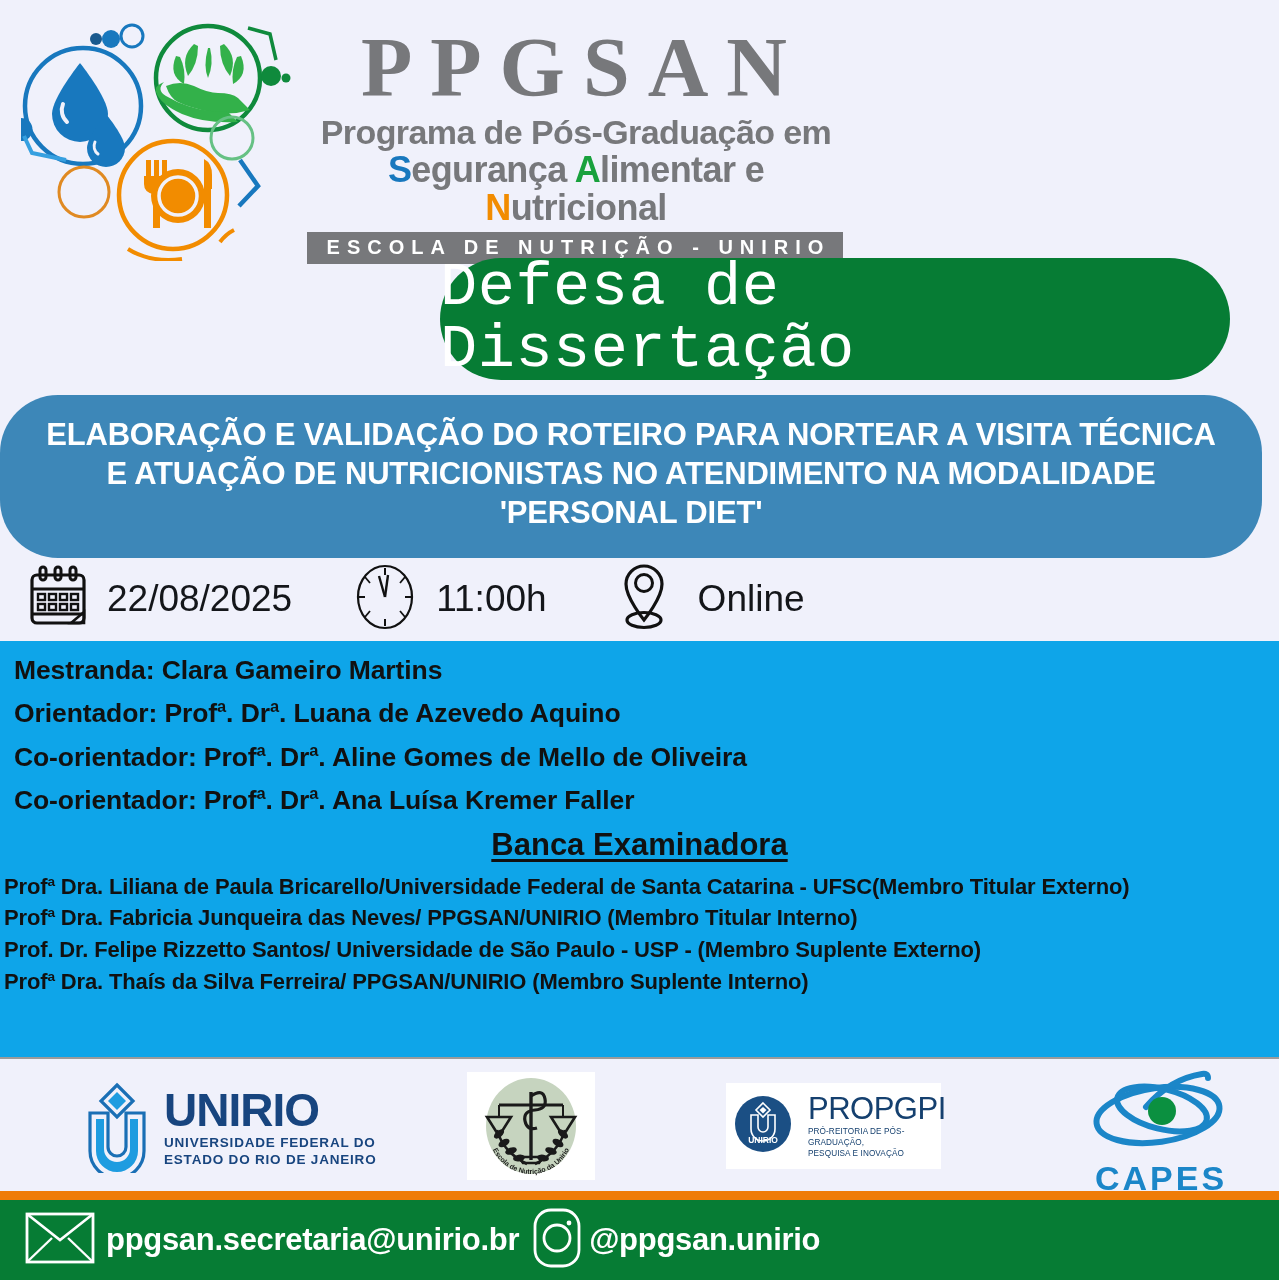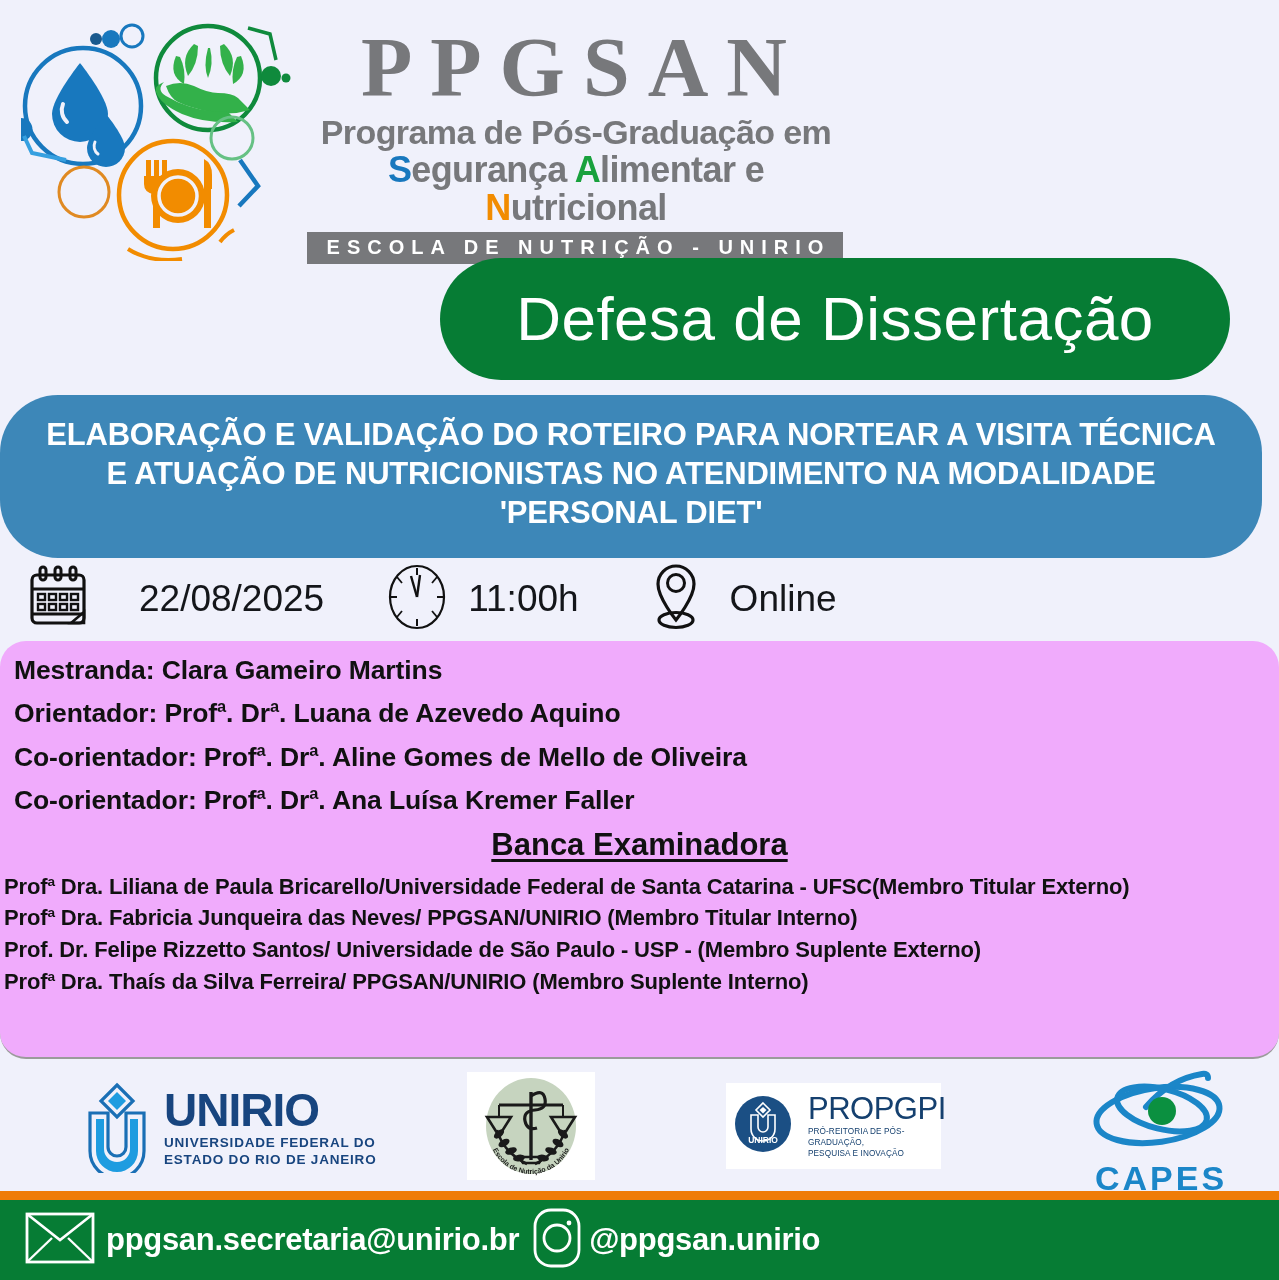--- a/index.html
+++ b/index.html
@@ -84,21 +84,21 @@
     position: absolute;
     left: 440px; top: 258px;
     width: 790px; height: 122px;
     background: #067c34;
     border-radius: 62px;
     display: flex;
     align-items: center;
     justify-content: center;
   }
   .green-pill-text {
-    font-family: Liberation Sans, sans-serif;
+    font-family: Liberation Mono, monospace;
     font-size: 62px;
     color: #ffffff;
     letter-spacing: 0.5px;
     line-height: 1;
   }
 
   
   .blue-pill {
     position: absolute;
     left: 0px; top: 395px;
@@ -133,24 +133,23 @@
     color: #14161a;
     font-family: "Liberation Sans", sans-serif;
   }
   .ic { display: block; }
 
   
   .orange-block {
     position: absolute;
     left: 0; top: 641px;
     width: 1279px; height: 418px;
-    background: #f0abfc;
+    background: #0ea5e9;
     border-bottom: 2px solid #9b9b9b;
     padding: 8px 0 0 0;
-    border-radius: 26px;
   }
   .people-line {
     font-size: 26.5px;
     font-weight: bold;
     color: #111111;
     padding-left: 14px;
     line-height: 1.64;
     letter-spacing: -0.1px;
   }
   .people-line sup { font-size: 0.62em; vertical-align: super; }
@@ -331,21 +330,21 @@
   <div class="green-pill">
     <div class="green-pill-text">Defesa de Dissertação</div>
   </div>
 
   <div class="blue-pill">
     <div class="blue-pill-text">ELABORAÇÃO E VALIDAÇÃO DO ROTEIRO PARA NORTEAR A VISITA TÉCNICA E ATUAÇÃO DE NUTRICIONISTAS NO ATENDIMENTO NA MODALIDADE 'PERSONAL DIET'</div>
   </div>
 
   <div class="info-row">
 
-    <div class="info-item" style="margin-left:26px;gap:32px;">
+    <div class="info-item" style="margin-left:26px;">
       <span class="ic">
         <svg width="64" height="66" viewBox="0 0 64 66" xmlns="http://www.w3.org/2000/svg">
           <rect x="6" y="11" width="52" height="48" rx="5" fill="none" stroke="#111" stroke-width="3.2"></rect>
           <line x1="6" y1="25" x2="58" y2="25" stroke="#111" stroke-width="3"></line>
           <line x1="6" y1="50" x2="58" y2="50" stroke="#111" stroke-width="3"></line>
           <rect x="14" y="3" width="6" height="13" rx="3" fill="none" stroke="#111" stroke-width="3"></rect>
           <rect x="29" y="3" width="6" height="13" rx="3" fill="none" stroke="#111" stroke-width="3"></rect>
           <rect x="44" y="3" width="6" height="13" rx="3" fill="none" stroke="#111" stroke-width="3"></rect>
           <rect x="12" y="30" width="7" height="6" fill="none" stroke="#111" stroke-width="2.4"></rect>
           <rect x="23" y="30" width="7" height="6" fill="none" stroke="#111" stroke-width="2.4"></rect>

